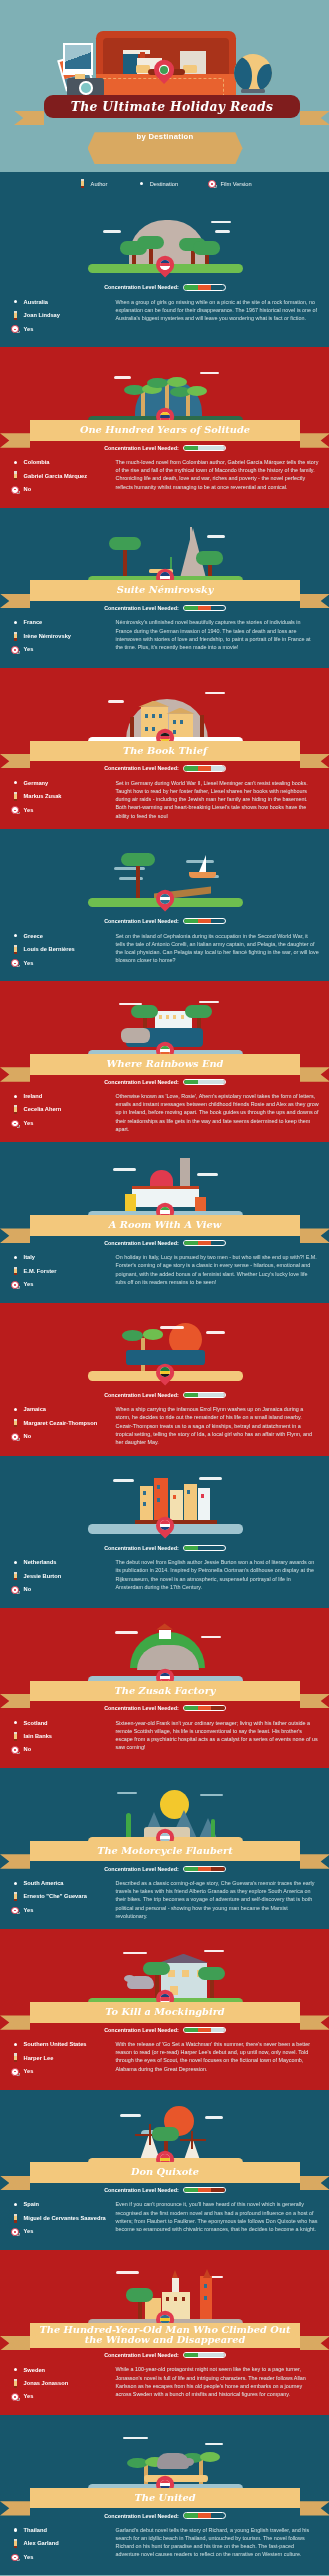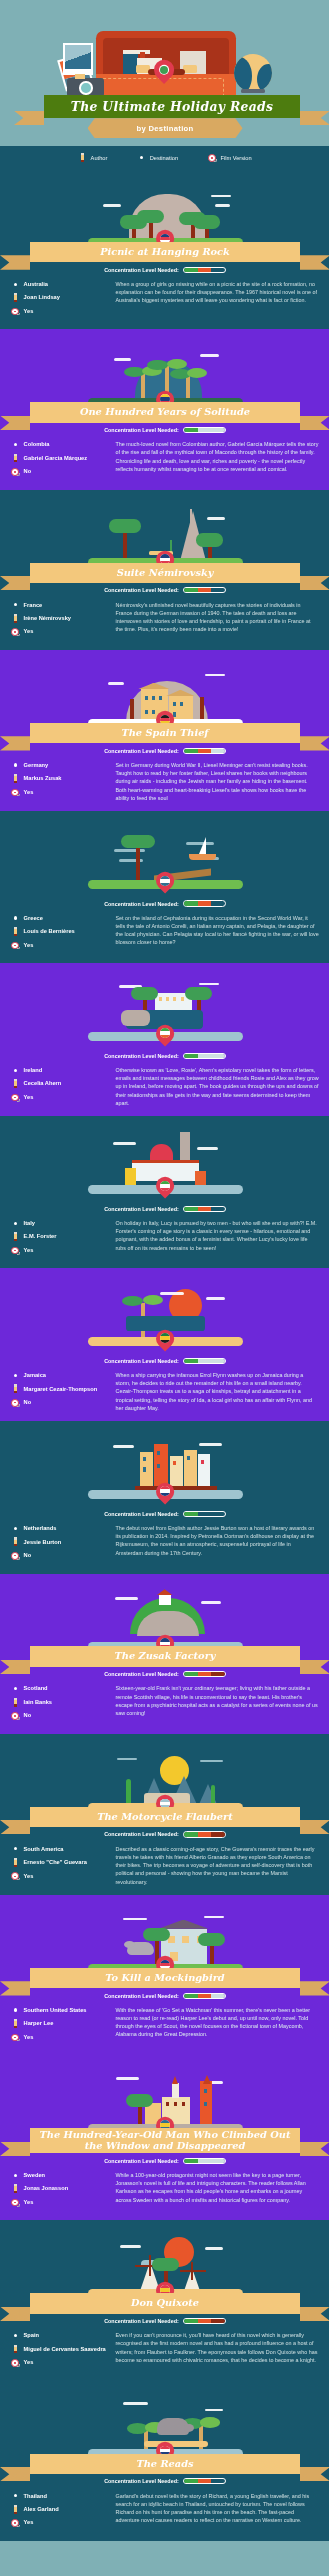--- a/index.html
+++ b/index.html
@@ -57,31 +57,31 @@
 
   .pin-big { position:absolute; left:154px; top:53px; width:19.6px; height:26px; }
   .pin-big .pb { width:19.6px; height:19.6px; border-radius:50% 50% 50% 0;
                  transform:rotate(-45deg); background:#e03a4e; }
   .pin-big .pb::after { content:""; position:absolute; left:4.6px; top:4.6px;
                         width:10.3px; height:10.3px; border-radius:50%; background:#fff; }
   .pin-big .pbg { position:absolute; left:5.7px; top:5.7px; width:8.2px; height:8.2px;
                   border-radius:50%; background:#3f9e54; }
 
   
-  .main-ribbon { position:relative; background:#4d7c0f; height:23px;
+  .main-ribbon { position:relative; background:#7f1d1d; height:23px;
                  display:flex; align-items:center; justify-content:center;
-                 margin:0 30px 0 44px; }
+                 margin:0 30px 0 44px;border-radius:9px; }
   .main-ribbon .tail { position:absolute; top:15.5px; width:30px; height:14.4px;
                        background:#d9a961; }
   .main-ribbon .tailL { left:-30px; clip-path:polygon(0 0,100% 0,100% 100%,0 100%,9.3px 50%); }
   .main-ribbon .tailR { right:-30px; clip-path:polygon(0 0,100% 0,calc(100% - 9.3px) 50%,100% 100%,0 100%); }
   .main-title { font-family:"DejaVu Serif", serif; font-style:italic; font-weight:bold;
                 color:#fff; font-size:12.4px; letter-spacing:0.3px; }
-  .subribbon { margin:0 auto 0; width:155px; height:20px; background:#d9a961;
-               display:flex; align-items:center; justify-content:center;
+  .subribbon { margin:14px auto 0; width:155px; height:32px; background:#d9a961;
+               display:flex; justify-content:center;
                clip-path:polygon(7.2px 0,calc(100% - 7.2px) 0,100% 50%,calc(100% - 7.2px) 100%,7.2px 100%,0 50%); }
   .subribbon span { color:#fff; font-size:7.7px; font-weight:bold; letter-spacing:0.3px; }
 
   
   .legend { background:#17566b; padding:6.7px 0; display:flex;
             justify-content:center; gap:30px; }
   .legend .item { display:flex; align-items:center; gap:4.1px; }
   .legend .lbl { color:#eef4f5; font-size:5.7px; }
 
   
@@ -98,21 +98,21 @@
                 background:#fff; border:1px solid #d8354a; }
   .ic-film .r::after { content:""; position:absolute; left:2.1px; top:2.1px; width:1.5px; height:1.5px;
                        border-radius:50%; background:#d8354a; }
   .ic-film .t { position:absolute; left:6.2px; top:6.2px; width:2.6px; height:2.6px;
                 border-right:1px solid #b5b5b5; border-bottom:1px solid #b5b5b5;
                 border-radius:0 0 2.1px 0; }
 
   
   .book { padding:8.2px 0 9.3px; position:relative; }
   .book.dark  { background:#17566b; }
-  .book.light { background:#6d28d9; }
+  .book.light { background:#b91c1c; }
 
   .scene { height:77px; position:relative; margin:0 auto; width:165px; }
   .ground { position:absolute; left:5.2px; bottom:7.2px; width:155px; height:9.3px;
             border-radius:4.6px; background:#6fbe4f; }
   .ground.sand  { background:#f3c87c; }
   .ground.snow  { background:#fff; }
   .ground.water { background:#9fc4cf; }
   .ground.stone { background:#b9aca4; }
   .ground.dgreen{ background:#2d6b4a; }
 
@@ -266,25 +266,20 @@
    <div class="ground"></div>
         <div class="pin">
           <div class="shape"></div>
           <div class="flag horiz">
             <span style="background:#1d3f7d"></span>
             <span style="background:#e03a4e"></span>
             <span style="background:#ffffff"></span>
           </div>
         </div>
       </div>
-      <div class="name-ribbon">
-        <div class="tail tailL"></div>
-        <div class="tail tailR"></div>
-        <div class="book-title">Picnic at Hanging Rock</div>
-      </div>
       <div class="conc">
         <span class="conc-label">Concentration Level Needed:</span>
         <span class="meter">
           <i class="seg-g" style="width:33.34%"></i>
           <i class="seg-o" style="width:33.34%"></i>
           <i class="seg-e" style="width:33.34%"></i>
         </span>
       </div>
       <div class="meta">
         <div class="meta-left">
@@ -466,21 +461,21 @@
           <div class="flag horiz">
             <span style="background:#1c1c1c"></span>
             <span style="background:#e03a4e"></span>
             <span style="background:#f3c82c"></span>
           </div>
         </div>
       </div>
       <div class="name-ribbon">
         <div class="tail tailL"></div>
         <div class="tail tailR"></div>
-        <div class="book-title">The Spain Thief</div>
+        <div class="book-title">The Book Thief</div>
       </div>
       <div class="conc">
         <span class="conc-label">Concentration Level Needed:</span>
         <span class="meter">
           <i class="seg-g" style="width:33.34%"></i>
           <i class="seg-o" style="width:33.34%"></i>
           <i class="seg-e" style="width:33.34%"></i>
         </span>
       </div>
       <div class="meta">
@@ -583,20 +578,25 @@
    <div style="position:absolute;left:38px;bottom:23px;width:29px;height:15.5px;background:#b9aca4;border-radius:6.2px"></div>
    <div class="ground water"></div>
         <div class="pin">
           <div class="shape"></div>
           <div class="flag horiz">
             <span style="background:#3fa845"></span>
             <span style="background:#ffffff"></span>
             <span style="background:#e8622f"></span>
           </div>
         </div>
+      </div>
+      <div class="name-ribbon">
+        <div class="tail tailL"></div>
+        <div class="tail tailR"></div>
+        <div class="book-title">Where Rainbows End</div>
       </div>
       <div class="conc">
         <span class="conc-label">Concentration Level Needed:</span>
         <span class="meter">
           <i class="seg-g" style="width:33.34%"></i>
           <i class="seg-e" style="width:33.34%"></i>
           <i class="seg-e" style="width:33.34%"></i>
         </span>
       </div>
       <div class="meta">
@@ -636,20 +636,25 @@
    <div class="bldg" style="left:112px;width:11.3px;height:20.6px;background:#e8622f"></div>
    <div class="ground water"></div>
         <div class="pin">
           <div class="shape"></div>
           <div class="flag horiz">
             <span style="background:#3fa845"></span>
             <span style="background:#ffffff"></span>
             <span style="background:#e03a4e"></span>
           </div>
         </div>
+      </div>
+      <div class="name-ribbon">
+        <div class="tail tailL"></div>
+        <div class="tail tailR"></div>
+        <div class="book-title">A Room With A View</div>
       </div>
       <div class="conc">
         <span class="conc-label">Concentration Level Needed:</span>
         <span class="meter">
           <i class="seg-g" style="width:33.34%"></i>
           <i class="seg-o" style="width:33.34%"></i>
           <i class="seg-e" style="width:33.34%"></i>
         </span>
       </div>
       <div class="meta">
@@ -969,88 +974,20 @@
           </div>
           <div class="meta-row">
             <span class="ic ic-film">
               <i class="r"></i>
               <i class="t"></i>
             </span>
             <span class="meta-val">Yes</span>
           </div>
         </div>
         <div class="desc">With the release of 'Go Set a Watchman' this summer, there's never been a better reason to read (or re-read) Harper Lee's debut and, up until now, only novel. Told through the eyes of Scout, the novel focuses on the fictional town of Maycomb, Alabama during the Great Depression.</div>
-      </div>
-    </div>
-    <div class="book light">
-      <div class="scene">
-        <div class="cloud" style="left:33px;top:13.4px;width:23px"></div>
-   <div class="cloud" style="left:121px;top:17.5px;width:19.6px"></div>
-   <div class="bldg" style="left:117px;bottom:15.5px;width:12.4px;height:44px;background:#e8562a">
-     <div class="win" style="left:4.1px;top:8.2px"></div>
-          <div class="win" style="left:4.1px;top:20.6px"></div>
-        </div>
-   <div style="position:absolute;left:120px;bottom:57px;width:0;height:0;border-left:4.1px solid transparent;border-right:4.1px solid transparent;border-bottom:9.3px solid #c6401f"></div>
-   <div class="bldg" style="left:79px;bottom:15.5px;width:28px;height:28px;background:#f3e0b0">
-     <div class="win" style="left:4.1px;top:5.2px;background:#8e2b14"></div>
-     <div class="win" style="left:12.4px;top:5.2px;background:#8e2b14"></div>
-     <div class="win" style="left:20.6px;top:5.2px;background:#8e2b14"></div>
-        </div>
-   <div style="position:absolute;left:89px;bottom:43px;width:7.2px;height:14.4px;background:#f2ece0"></div>
-   <div style="position:absolute;left:89px;bottom:57px;width:0;height:0;border-left:3.6px solid transparent;border-right:3.6px solid transparent;border-bottom:8.2px solid #c6401f"></div>
-   <div class="bldg" style="left:62px;bottom:15.5px;width:16.5px;height:21.6px;background:#f3c87c"></div>
-   <div class="tree" style="left:55px;height:27px">
-          <div class="crown" style="top:-9.3px"></div>
-        </div>
-   <div class="ground stone"></div>
-        <div class="pin">
-          <div class="shape"></div>
-          <div class="flag horiz">
-            <span style="background:#2f6f8f"></span>
-            <span style="background:#f3c82c"></span>
-            <span style="background:#2f6f8f"></span>
-          </div>
-        </div>
-      </div>
-      <div class="name-ribbon">
-        <div class="tail tailL"></div>
-        <div class="tail tailR"></div>
-        <div class="book-title">The Hundred-Year-Old Man Who Climbed Out the Window and Disappeared</div>
-      </div>
-      <div class="conc">
-        <span class="conc-label">Concentration Level Needed:</span>
-        <span class="meter">
-          <i class="seg-g" style="width:33.34%"></i>
-          <i class="seg-e" style="width:33.34%"></i>
-          <i class="seg-e" style="width:33.34%"></i>
-        </span>
-      </div>
-      <div class="meta">
-        <div class="meta-left">
-          <div class="meta-row">
-            <span class="ic ic-pin gold"><i class="p"></i></span>
-            <span class="meta-val">Sweden</span>
-          </div>
-          <div class="meta-row">
-            <span class="ic ic-pencil">
-              <i class="tip"></i>
-              <i class="body"></i>
-              <i class="end"></i>
-            </span>
-            <span class="meta-val">Jonas Jonasson</span>
-          </div>
-          <div class="meta-row">
-            <span class="ic ic-film">
-              <i class="r"></i>
-              <i class="t"></i>
-            </span>
-            <span class="meta-val">Yes</span>
-          </div>
-        </div>
-        <div class="desc">While a 100-year-old protagonist might not seem like the key to a page turner, Jonasson's novel is full of life and intriguing characters. The reader follows Allan Karlsson as he escapes from his old people's home and embarks on a journey across Sweden with a bunch of misfits and historical figures for company.</div>
       </div>
     </div>
     <div class="book dark">
       <div class="scene">
         <div class="sun" style="left:81px;bottom:39px;width:30px;height:30px;background:#e8562a"></div>
    <div class="cloud" style="left:37px;top:16.5px;width:21.6px"></div>
    <div class="cloud" style="left:122px;top:18.5px;width:18.5px"></div>
    <div style="position:absolute;left:57px;bottom:14.4px;width:0;height:0;border-left:10.3px solid transparent;border-right:10.3px solid transparent;border-bottom:29px solid #f2ece0"></div>
    <div style="position:absolute;left:58px;bottom:39px;width:18.5px;height:6.2px;background:#9fc4cf;border-radius:4.1px 4.1px 0 0"></div>
    <div style="position:absolute;left:52px;bottom:39px;width:31px;height:2.1px;background:#8e2b14"></div>
@@ -1102,20 +1039,88 @@
             <span class="ic ic-film">
               <i class="r"></i>
               <i class="t"></i>
             </span>
             <span class="meta-val">Yes</span>
           </div>
         </div>
         <div class="desc">Even if you can't pronounce it, you'll have heard of this novel which is generally recognised as the first modern novel and has had a profound influence on a host of writers; from Flaubert to Faulkner. The eponymous tale follows Don Quixote who has become so enamoured with chivalric romances, that he decides to become a knight.</div>
       </div>
     </div>
+    <div class="book light">
+      <div class="scene">
+        <div class="cloud" style="left:33px;top:13.4px;width:23px"></div>
+   <div class="cloud" style="left:121px;top:17.5px;width:19.6px"></div>
+   <div class="bldg" style="left:117px;bottom:15.5px;width:12.4px;height:44px;background:#e8562a">
+     <div class="win" style="left:4.1px;top:8.2px"></div>
+          <div class="win" style="left:4.1px;top:20.6px"></div>
+        </div>
+   <div style="position:absolute;left:120px;bottom:57px;width:0;height:0;border-left:4.1px solid transparent;border-right:4.1px solid transparent;border-bottom:9.3px solid #c6401f"></div>
+   <div class="bldg" style="left:79px;bottom:15.5px;width:28px;height:28px;background:#f3e0b0">
+     <div class="win" style="left:4.1px;top:5.2px;background:#8e2b14"></div>
+     <div class="win" style="left:12.4px;top:5.2px;background:#8e2b14"></div>
+     <div class="win" style="left:20.6px;top:5.2px;background:#8e2b14"></div>
+        </div>
+   <div style="position:absolute;left:89px;bottom:43px;width:7.2px;height:14.4px;background:#f2ece0"></div>
+   <div style="position:absolute;left:89px;bottom:57px;width:0;height:0;border-left:3.6px solid transparent;border-right:3.6px solid transparent;border-bottom:8.2px solid #c6401f"></div>
+   <div class="bldg" style="left:62px;bottom:15.5px;width:16.5px;height:21.6px;background:#f3c87c"></div>
+   <div class="tree" style="left:55px;height:27px">
+          <div class="crown" style="top:-9.3px"></div>
+        </div>
+   <div class="ground stone"></div>
+        <div class="pin">
+          <div class="shape"></div>
+          <div class="flag horiz">
+            <span style="background:#2f6f8f"></span>
+            <span style="background:#f3c82c"></span>
+            <span style="background:#2f6f8f"></span>
+          </div>
+        </div>
+      </div>
+      <div class="name-ribbon">
+        <div class="tail tailL"></div>
+        <div class="tail tailR"></div>
+        <div class="book-title">The Hundred-Year-Old Man Who Climbed Out the Window and Disappeared</div>
+      </div>
+      <div class="conc">
+        <span class="conc-label">Concentration Level Needed:</span>
+        <span class="meter">
+          <i class="seg-g" style="width:33.34%"></i>
+          <i class="seg-e" style="width:33.34%"></i>
+          <i class="seg-e" style="width:33.34%"></i>
+        </span>
+      </div>
+      <div class="meta">
+        <div class="meta-left">
+          <div class="meta-row">
+            <span class="ic ic-pin gold"><i class="p"></i></span>
+            <span class="meta-val">Sweden</span>
+          </div>
+          <div class="meta-row">
+            <span class="ic ic-pencil">
+              <i class="tip"></i>
+              <i class="body"></i>
+              <i class="end"></i>
+            </span>
+            <span class="meta-val">Jonas Jonasson</span>
+          </div>
+          <div class="meta-row">
+            <span class="ic ic-film">
+              <i class="r"></i>
+              <i class="t"></i>
+            </span>
+            <span class="meta-val">Yes</span>
+          </div>
+        </div>
+        <div class="desc">While a 100-year-old protagonist might not seem like the key to a page turner, Jonasson's novel is full of life and intriguing characters. The reader follows Allan Karlsson as he escapes from his old people's home and embarks on a journey across Sweden with a bunch of misfits and historical figures for company.</div>
+      </div>
+    </div>
     <div class="book dark">
       <div class="scene">
         <div class="cloud" style="left:40px;top:13.4px;width:25px"></div>
    <div class="cloud" style="left:122px;top:19.6px;width:18.5px"></div>
    <div class="palm" style="left:61px;height:26px">
           <div class="frond" style="left:-16.5px;top:-6.2px"></div>
           <div class="frond" style="left:1px;top:-7.2px;background:#6fbe4f"></div>
         </div>
    <div class="palm" style="left:116px;height:31px">
           <div class="frond" style="left:-16.5px;top:-6.2px"></div>
@@ -1130,21 +1135,21 @@
           <div class="flag horiz">
             <span style="background:#e03a4e"></span>
             <span style="background:#ffffff"></span>
             <span style="background:#1d3f7d"></span>
           </div>
         </div>
       </div>
       <div class="name-ribbon">
         <div class="tail tailL"></div>
         <div class="tail tailR"></div>
-        <div class="book-title">The Reads</div>
+        <div class="book-title">The United</div>
       </div>
       <div class="conc">
         <span class="conc-label">Concentration Level Needed:</span>
         <span class="meter">
           <i class="seg-g" style="width:33.34%"></i>
           <i class="seg-o" style="width:33.34%"></i>
           <i class="seg-e" style="width:33.34%"></i>
         </span>
       </div>
       <div class="meta">

